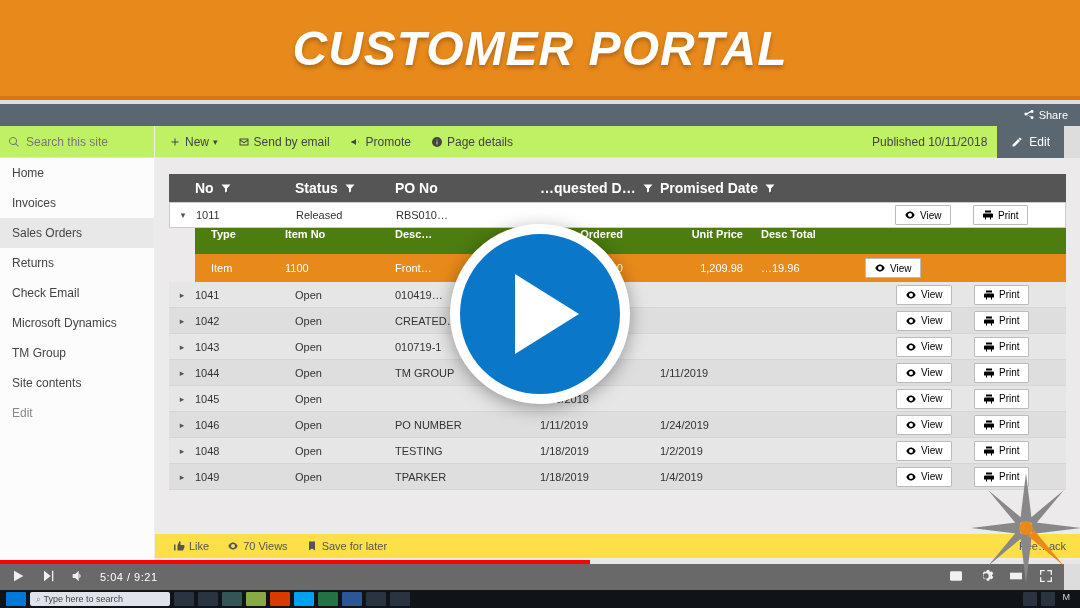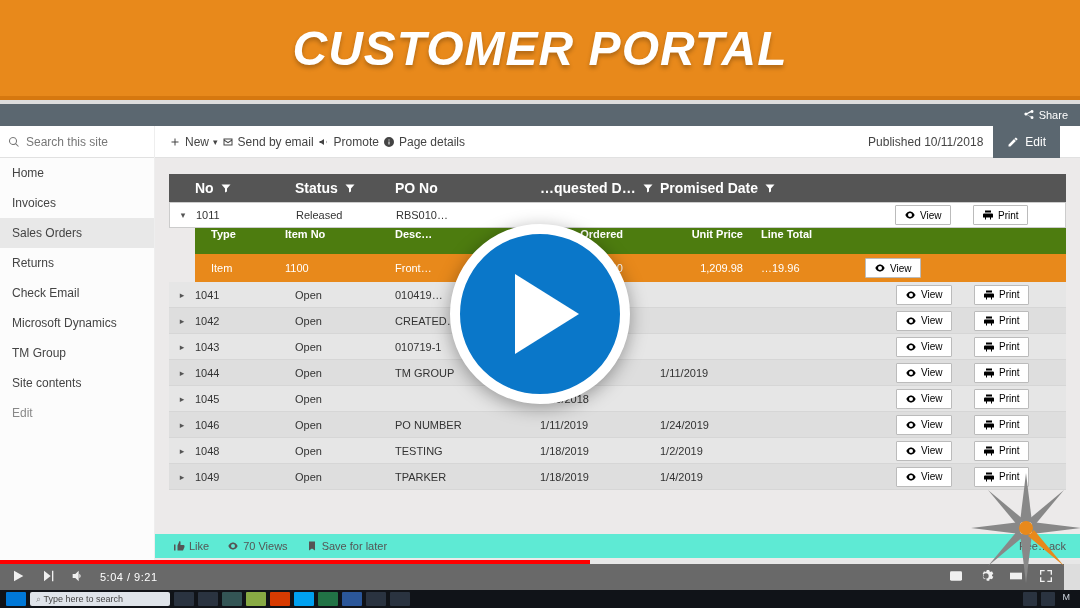--- a/index.html
+++ b/index.html
@@ -19,31 +19,31 @@
 
   
   .share-strip {
     position: absolute; top: 104px; left: 0; right: 0; height: 22px;
     background: #5b6770; display: flex; justify-content: flex-end; align-items: center;
     padding-right: 12px; color: #fff; font-size: 11px; gap: 4px;
   }
 
   
   .cmdbar {
-    position: absolute; top: 126px; left: 0; right: 0; height: 32px;
-    background: #ffffff; border-bottom: 1px solid #e1e1e1;
+    position: absolute; top: 126px; left: 0; right: 16px; height: 32px;
+    background: #bef264; border-bottom: 1px solid #e1e1e1;
     display: flex; align-items: center; font-size: 12px; color: #444;
   }
   .search-box {
     width: 155px; height: 32px; display: flex; align-items: center;
     padding-left: 8px; gap: 6px; border-right: 1px solid #eee; color: #777;
   }
-  .cmd-actions { display: flex; align-items: center; gap: 4px; padding-left: 14px; text-align: right; }
+  .cmd-actions { display: flex; align-items: center; gap: 20px; padding-left: 14px; text-align: right; }
   .cmd-item { display: flex; align-items: center; gap: 4px; cursor: pointer; }
-  .cmd-right { margin-left: auto; display: flex; align-items: center; gap: 10px; padding-right: 20px; }
+  .cmd-right { margin-left: auto; display: flex; align-items: center; gap: 10px; padding-right: 0; }
   .edit-btn {
     background: #5b6770; color: #fff; height: 32px; padding: 0 14px;
     display: flex; align-items: center; gap: 6px; font-size: 12px;
   }
 
   
   .sidebar {
     position: absolute; top: 158px; left: 0; width: 155px; bottom: 48px;
     background: #fcfcfc; border-right: 1px solid #eee; font-size: 12px;
   }
@@ -105,21 +105,21 @@
   .s-desc  { width: 140px; }
   .s-ord   { width: 100px; text-align: right; padding-right: 12px; }
   .s-up    { width: 120px; text-align: right; padding-right: 12px; }
   .s-lt    { width: 110px; padding-left: 6px; }
   .s-btn   { width: 80px; }
 
   
   .page-footer {
     position: absolute; left: 155px; right: 0; bottom: 48px; height: 24px;
     transform: translateY(-2px);
-    background: #5eead4; display: flex; align-items: center; gap: 18px;
+    background: #fde047; display: flex; align-items: center; gap: 18px;
     padding-left: 18px; font-size: 11px; color: #555;
   }
   .page-footer .pf-item { display: flex; align-items: center; gap: 4px; cursor: pointer; }
 
   
   .yt-progress {
     position: absolute; left: 0; right: 0; bottom: 44px; height: 4px; background: rgba(255,255,255,.3);
   }
   .yt-progress .played { height: 100%; background: #ff0000; width: 54.6%; }
   .yt-controls {
@@ -298,21 +298,21 @@
       </div>
     <div class="cell c-spacer"></div>
   </div>
 
   <div class="subhead">
     <div class="s-type">Type</div>
     <div class="s-item">Item No</div>
     <div class="s-desc">Desc…</div>
     <div class="s-ord">Ordered</div>
     <div class="s-up">Unit Price</div>
-    <div class="s-lt">Line Total</div>
+    <div class="s-lt">Desc Total</div>
     <div class="s-btn"></div>
   </div>
 
   <div class="subrow">
     <div class="s-type">Item</div>
     <div class="s-item">1100</div>
     <div class="s-desc">Front…</div>
     <div class="s-ord">2.00</div>
     <div class="s-up">1,209.98</div>
     <div class="s-lt">…19.96</div>

